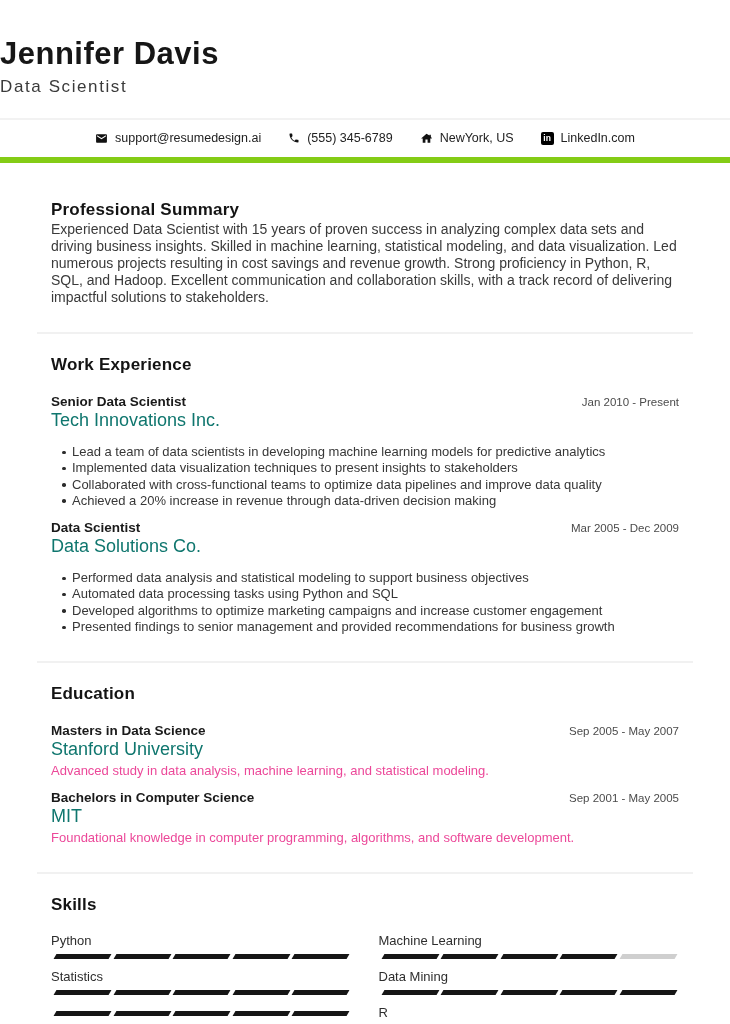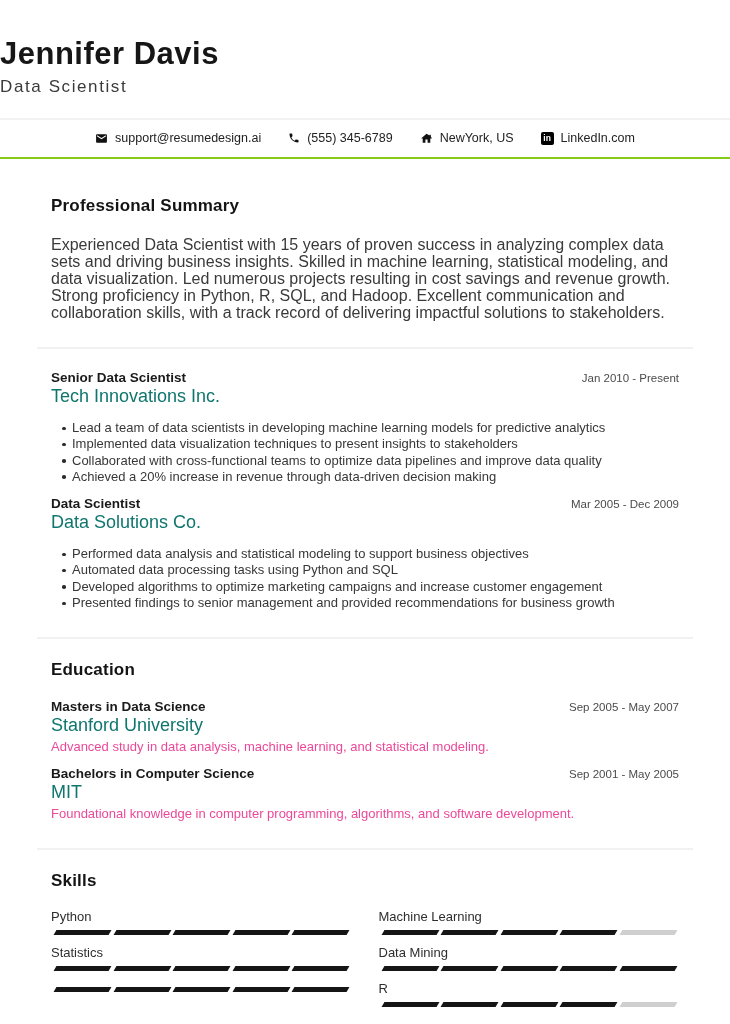--- a/index.html
+++ b/index.html
@@ -13,37 +13,37 @@
 
   
   .resume-header { text-align: left; margin-top: 36px; }
   .name { font-size: 31px; font-weight: 700; letter-spacing: .5px; color: #161616; line-height: 36px; }
   .job-title { font-size: 17px; font-weight: 400; color: #3a3a3a; letter-spacing: 1.6px; margin-top: 5px; }
 
   
   .contact-bar {
     margin-top: 21px;
     border-top: 2px solid #f2f2f2;
-    border-bottom: 2px solid #84cc16;
+    border-bottom: 6px solid #84cc16;
     padding: 11px 0 12px;
     display: flex; justify-content: center; align-items: center; gap: 27px;
   }
   .contact-item { display: flex; align-items: center; gap: 7px; font-size: 12.5px; color: #222; }
   .contact-item svg { display: block; }
   .li-badge {
     width: 13px; height: 13px; background: #000000; border-radius: 2px;
     color: #fff; font-size: 8.5px; font-weight: 700; line-height: 13px; text-align: center;
     display: inline-block;
   }
 
   
   main { padding: 0 51px; }
   .section-heading { font-size: 17px; font-weight: 700; color: #141414; letter-spacing: .2px; }
   .summary-section { margin-top: 37px; }
-  .summary-text { margin-top: 20px; font-size: 16px; line-height: 17px; color: #3a3a3a; }
+  .summary-text { margin-top: 1px; font-size: 14px; line-height: 17px; color: #3a3a3a; }
   .divider { border: none; border-top: 2px solid #f1f1f1; margin: 26px -14px 21px; }
 
   
   .entry { margin-top: 19px; }
   .entry + .entry { margin-top: 11px; }
   .entry-head { display: flex; justify-content: space-between; align-items: baseline; }
   .entry-title { font-size: 13.5px; font-weight: 700; color: #1a1a1a; }
   .entry-date { font-size: 11.5px; color: #4b4b4b; white-space: nowrap; }
   .entry-sub { font-size: 18px; color: #0f766e; margin-top: 3px; line-height: 16px; }
   .entry-desc { font-size: 13px; color: #ec4899; margin-top: 6px; line-height: 16px; }
@@ -114,20 +114,21 @@
   <main>
 
     <section class="summary-section">
       <h2 class="section-heading">Professional Summary</h2>
       <p class="summary-text">Experienced Data Scientist with 15 years of proven success in analyzing complex data sets and driving business insights. Skilled in machine learning, statistical modeling, and data visualization. Led numerous projects resulting in cost savings and revenue growth. Strong proficiency in Python, R, SQL, and Hadoop. Excellent communication and collaboration skills, with a track record of delivering impactful solutions to stakeholders.</p>
     </section>
 
     <hr class="divider">
 
     <section>
+      <h2 class="section-heading">Work Experience</h2>
       <div>
 
           <div class="entry">
             <div class="entry-head">
               <span class="entry-title">Senior Data Scientist</span>
               <span class="entry-date">Jan 2010 - Present</span>
             </div>
             <div class="entry-sub">Tech Innovations Inc.</div>
             <ul class="bullets">
 

